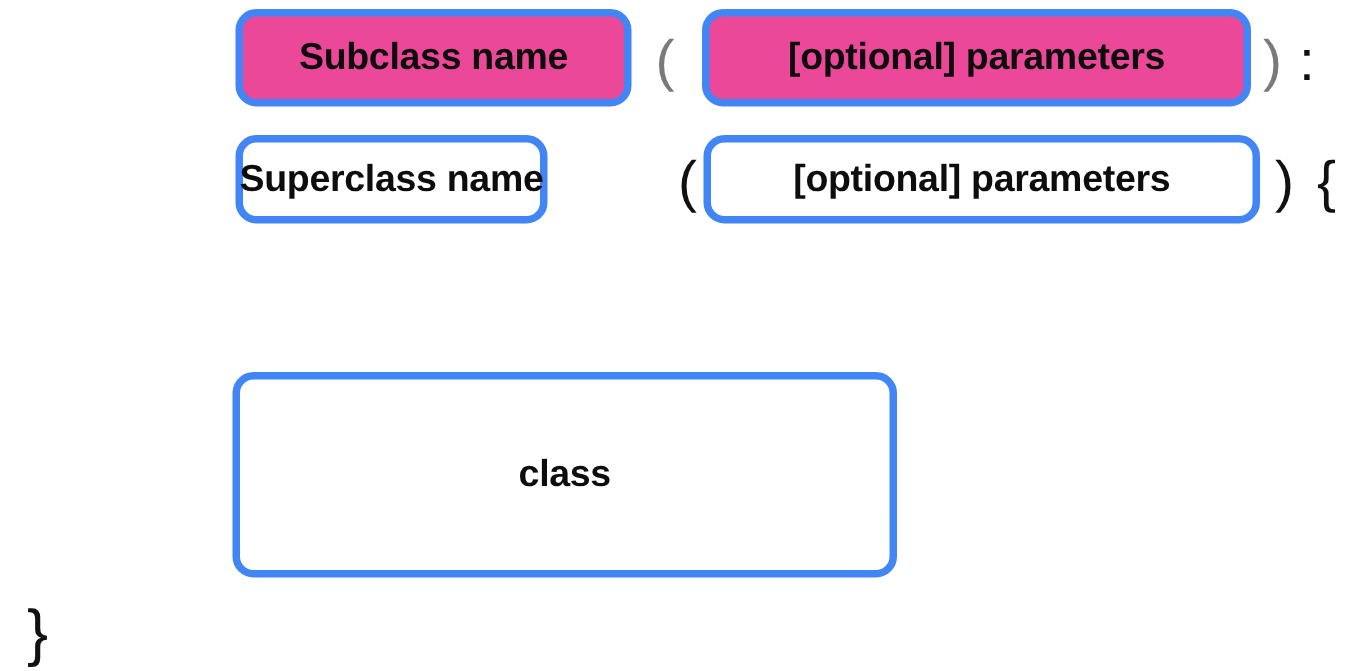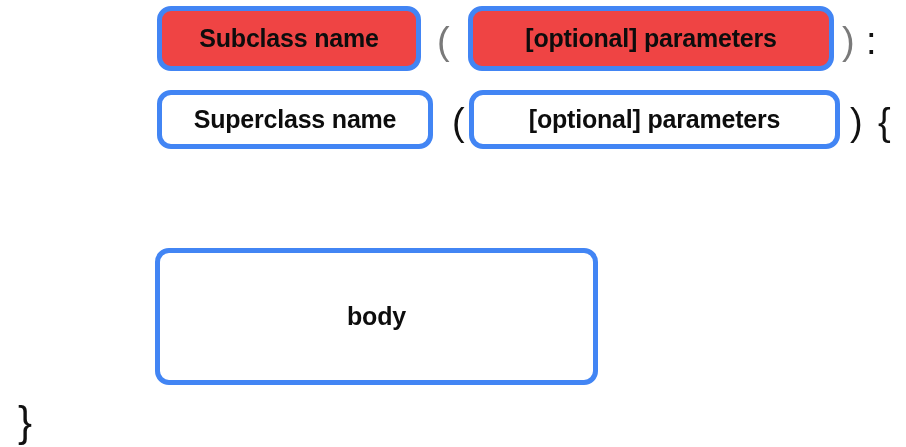--- a/index.html
+++ b/index.html
@@ -43,37 +43,37 @@
   
   .box {
     box-sizing: border-box;
     border: 5px solid #4285F4;
     border-radius: 14px;
     background: #ffffff;
     display: flex;
     align-items: center;
     justify-content: center;
   }
-  .box.green { background: #ef4444; }
+  .box.green { background: #ec4899; }
 
   .box-label {
     font-family: "Liberation Sans", sans-serif;
     font-size: 25px;
     font-weight: 700;
     color: #0d0d0d;
     white-space: nowrap;
     letter-spacing: -0.2px;
   }
   .box-label.light { font-weight: 600; }
 
   
   #kw-class        { left: 19px;  top: 25px; }
 
   #box-subclass    { left: 157px; top: 6px;   width: 264px; height: 65px; }
-  #box-superclass  { left: 157px; top: 90px;  width: 276px; height: 59px; }
+  #box-superclass  { left: 157px; top: 90px;  width: 208px; height: 59px; }
 
   #paren-open-1    { left: 437px; top: 22px; }
   #paren-open-2    { left: 452px; top: 103px; }
 
   #box-params-1    { left: 468px; top: 6px;   width: 366px; height: 65px; }
   #box-params-2    { left: 469px; top: 90px;  width: 371px; height: 59px; }
 
   #paren-close-1   { left: 842px; top: 22px; }
   #colon-1         { left: 866px; top: 22px; }
 
@@ -112,18 +112,18 @@
 
   <div class="abs box" id="box-params-2">
     <span class="box-label light">[optional] parameters</span>
   </div>
 
   <div class="abs punct dark" id="paren-close-2">)</div>
 
   <div class="abs punct dark" id="brace-open-2">{</div>
 
   <div class="abs box" id="box-body">
-    <span class="box-label light">body</span>
+    <span class="box-label light">class</span>
   </div>
 
   <div class="abs punct big dark" id="brace-close">}</div>
 
 </div>
 
 </body></html>

